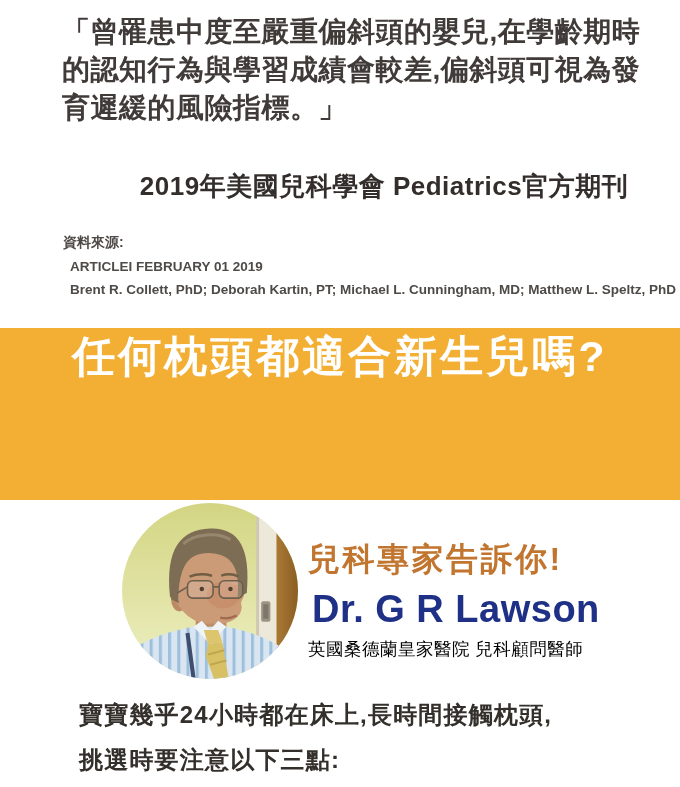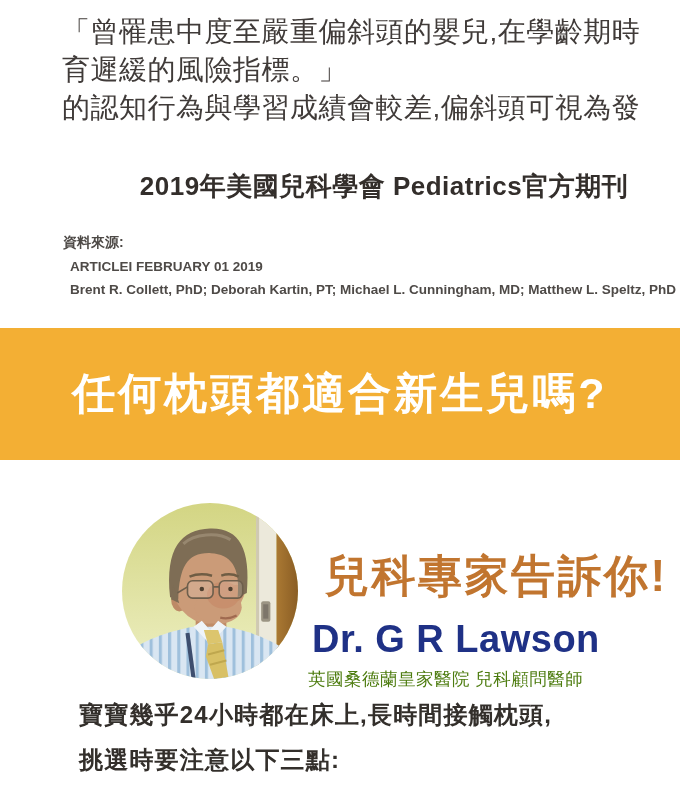--- a/index.html
+++ b/index.html
@@ -8,86 +8,86 @@
     width:680px; height:787px;
     background:#ffffff;
     overflow:hidden;
     font-family:"Liberation Sans","DejaVu Sans",sans-serif;
   }
 
   
   .quote {
     position:absolute; left:62px; top:13px;
     color:#403b39;
-    font-size:28px; line-height:38px; font-weight:400;
+    font-size:28px; line-height:38px; font-weight:700;
     letter-spacing:0.5px; white-space:nowrap;
   }
 
   
   .journal-title {
     position:absolute; left:0; top:169px; width:680px;
     box-sizing:border-box; padding-left:88px;
     text-align:center;
     color:#332e2b; font-size:26px; font-weight:700;
     letter-spacing:0.5px; white-space:nowrap;
   }
 
   
   .source { position:absolute; left:63px; top:233px; color:#4e4a47;font-weight:bold; }
   .source-label { margin:0 0 6px 0; font-size:14px; line-height:19px; }
   .source-line  { margin:7px; font-size:13.5px; line-height:16px; white-space:nowrap; }
 
   
   .banner {
-    position:absolute; left:0; top:328px; width:680px; height:132px;
+    position:absolute; left:0; top:328px; width:680px; height:172px;
     background:#F3AF34;
-    display:flex; align-items:center; justify-content:center;
+    display:flex; justify-content:center;
   }
   .banner-text {
     color:#ffffff; font-size:43px; font-weight:700;
     letter-spacing:3px; white-space:nowrap;
   }
 
   
   .photo {
     position:absolute; left:122px; top:503px;
     width:176px; height:176px; border-radius:50%;
     overflow:hidden;
   }
   .photo svg { display:block; }
   .expert-info { position:absolute; left:308px; top:537px; }
   .tagline {
-    margin:17px; color:#C1752F; font-size:44px; font-weight:700;
+    margin:0; color:#C1752F; font-size:32px; font-weight:700;
     line-height:44px; letter-spacing:2.5px; white-space:nowrap;
   }
   .name {
     margin:4px; color:#1F3186; font-size:38px; font-weight:700;
     line-height:48px; letter-spacing:0.5px; white-space:nowrap;
   }
   .hospital {
-    margin:3px 0 0 0; color:#4d7c0f; font-size:17.5px;
+    margin:3px 0 0 0; color:#000000; font-size:17.5px;
     line-height:24px; letter-spacing:0.5px; white-space:nowrap;
   }
 
   
   .bottom {
     position:absolute; left:79px; top:692px;
     color:#332f2b; font-size:24px; font-weight:700;
     line-height:45px; letter-spacing:1.2px; white-space:nowrap;
   }
 </style>
 </head>
 <body>
 
 <div class="page">
 
   <div class="quote">
     <div>「曾罹患中度至嚴重偏斜頭的嬰兒,在學齡期時</div>
+    <div>的認知行為與學習成績會較差,偏斜頭可視為發</div>
     <div>育遲緩的風險指標。」</div>
-    <div>的認知行為與學習成績會較差,偏斜頭可視為發</div>
   </div>
 
   <div class="journal-title">2019年美國兒科學會 Pediatrics官方期刊</div>
 
   <div class="source">
     <p class="source-label">資料來源:</p>
     <p class="source-line">ARTICLEI FEBRUARY 01 2019</p>
     <p class="source-line">Brent R. Collett, PhD; Deborah Kartin, PT; Michael L. Cunningham, MD; Matthew L. Speltz, PhD</p>
   </div>
 

